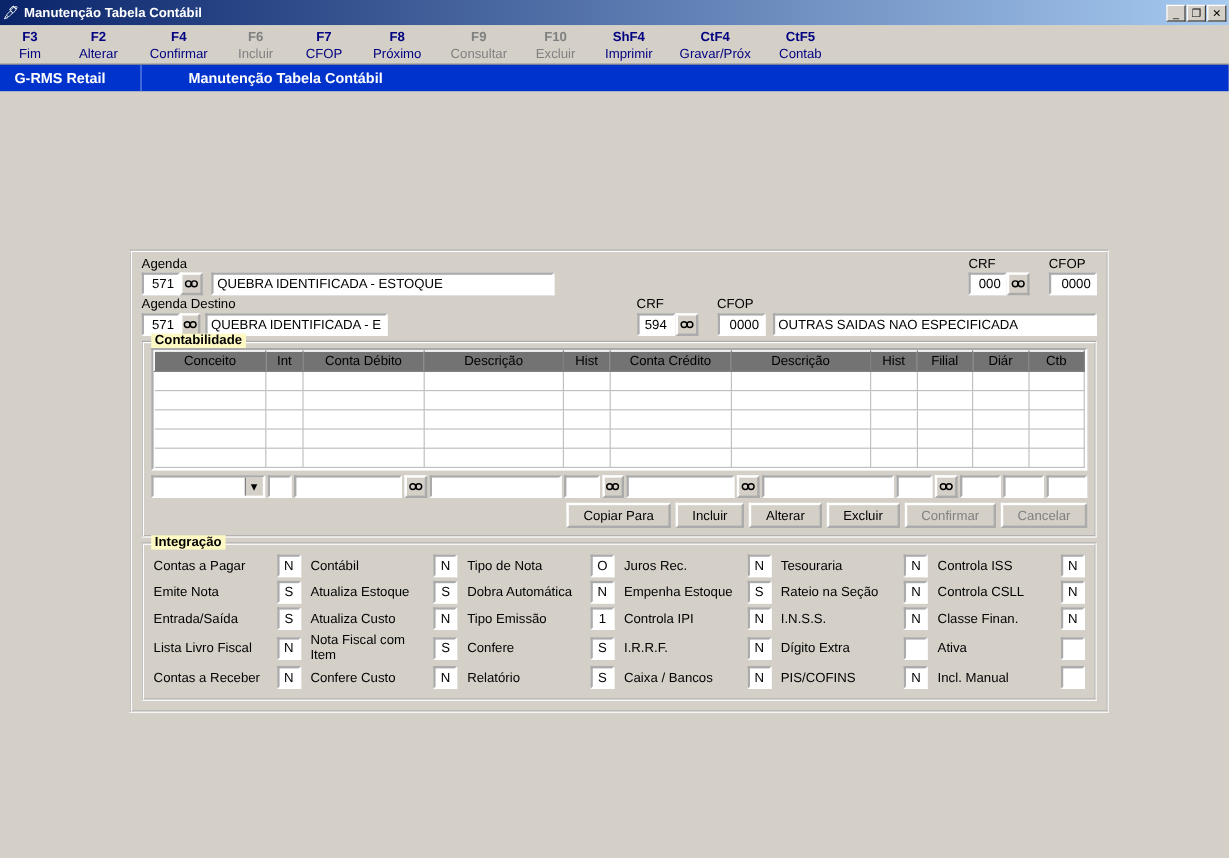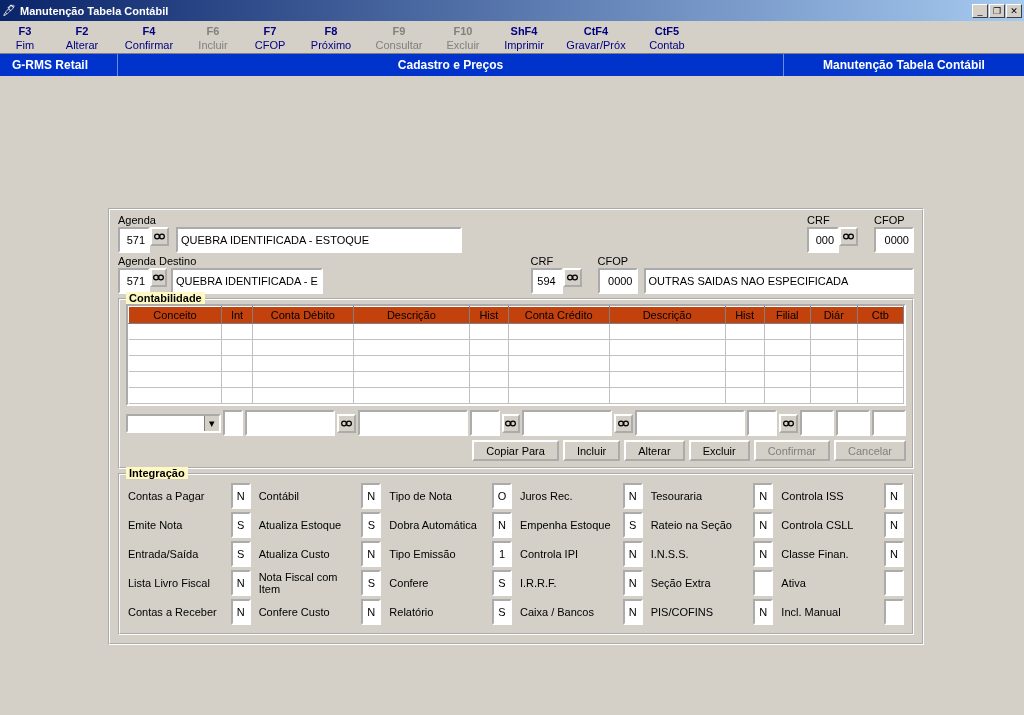--- a/index.html
+++ b/index.html
@@ -25,34 +25,34 @@
 .headerstrip .seg1 { width: 118px; }
 .headerstrip .seg2 { flex: 1; justify-content: center; }
 .headerstrip .seg3 { width: 240px; justify-content: center; border-right: none; }
 
 
 .mainarea { padding: 88px 100px 0 108px; margin-top: 44px; }
 .formpanel { border: 2px groove #fff; padding: 4px 8px 8px; background: #d4d0c8; }
 .row { display: flex; gap: 6px; align-items: flex-end; margin-bottom: 2px; }
 .fieldcol { display: flex; flex-direction: column; }
 .fieldcol label { font-size: 11px; margin-bottom: 1px; color: #000; }
-input[type=text], .txt { height: 19px; border: 2px inset #fff; background: white; padding: 11px 3px; font-size: 11px; font-family: Tahoma, Arial; }
+input[type=text], .txt { height: 19px; border: 2px inset #fff; background: white; padding: 1px 3px; font-size: 11px; font-family: Tahoma, Arial; }
 .binocbtn { width: 19px; height: 19px; border: 2px outset #fff; background: #d4d0c8; display: flex; align-items: center; justify-content: center; cursor: pointer; padding:0; }
 .binocbtn svg { width: 13px; height: 13px; }
 .combo { height: 19px; border: 2px inset #fff; background: white; display: flex; align-items:center; }
 .combo .arrow { width: 15px; height: 100%; border-left: 1px solid #808080; background: #d4d0c8; display: flex; align-items: center; justify-content: center; }
 
 
 .fieldset { border: 2px groove #fff; margin-top: 4px; padding: 4px 6px 6px; position: relative; }
 .fieldset .legend { position: absolute; top: -8px; left: 6px; background: #fef9c3; padding: 0 3px; font-size: 11px; font-weight:bold; }
 
 
 .tbl { width: 100%; border: 2px inset #fff; background: white; }
 .tbl table { width: 100%; border-collapse: collapse; table-layout: fixed; }
-.tbl th { background: #c2410c; border: 1px solid #808080; border-top-color: #fff; border-left-color:#fff; font-weight: normal; padding: 2px; font-size: 11px; height: 16px; }
+.tbl th { background: #737373; border: 1px solid #808080; border-top-color: #fff; border-left-color:#fff; font-weight: normal; padding: 2px; font-size: 11px; height: 16px; }
 .tbl td { border-right: 1px solid #c0c0c0; border-bottom: 1px solid #c0c0c0; height: 16px; }
 
 .editrow { display: flex; gap: 2px; margin-top: 4px; align-items: center; }
 .editrow input { height: 19px; }
 
 
 .btnrow { display: flex; justify-content: flex-end; gap: 4px; margin-top: 4px; }
 .btn { height: 21px; padding: 0 12px; border: 2px outset #fff; background: #d4d0c8; font-size: 11px; cursor: pointer; }
 .btn:disabled, .btn.disabled { color: #808080; }
 
@@ -119,21 +119,20 @@
       <div class="lbl">Gravar/Próx</div>
     </div>
     <div class="fkey" style="width: 62px;">
       <div class="k">CtF5</div>
       <div class="lbl">Contab</div>
     </div>
   </div>
 
 <div class="headerstrip">
   <div class="seg seg1">G-RMS Retail</div>
-  <div class="seg seg2">Cadastro e Preços</div>
   <div class="seg seg3">Manutenção Tabela Contábil</div>
 </div>
 
 <div class="mainarea">
   <div class="formpanel">
 
     <div class="row">
       <div class="fieldcol" style="width:52px">
         <label>Agenda</label>
         <div style="display:flex">
@@ -452,21 +451,21 @@
           </div>
           <div class="intitem">
             <label>Confere</label>
             <input type="text" value="S" style="">
           </div>
           <div class="intitem">
             <label>I.R.R.F.</label>
             <input type="text" value="N" style="">
           </div>
           <div class="intitem">
-            <label>Seção Extra</label>
+            <label>Dígito Extra</label>
             <input type="text" value="" style="">
           </div>
           <div class="intitem">
             <label>Ativa</label>
             <input type="text" value="" style="">
           </div>
           <div class="intitem">
             <label>Contas a Receber</label>
             <input type="text" value="N" style="">
           </div>

